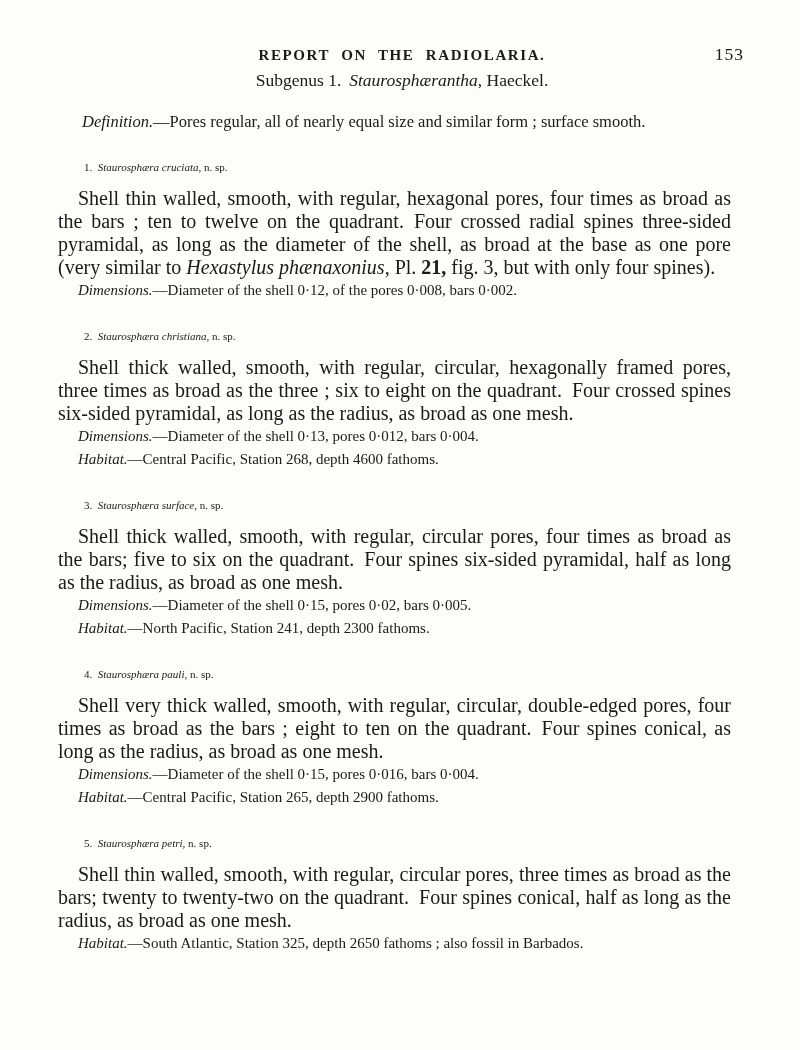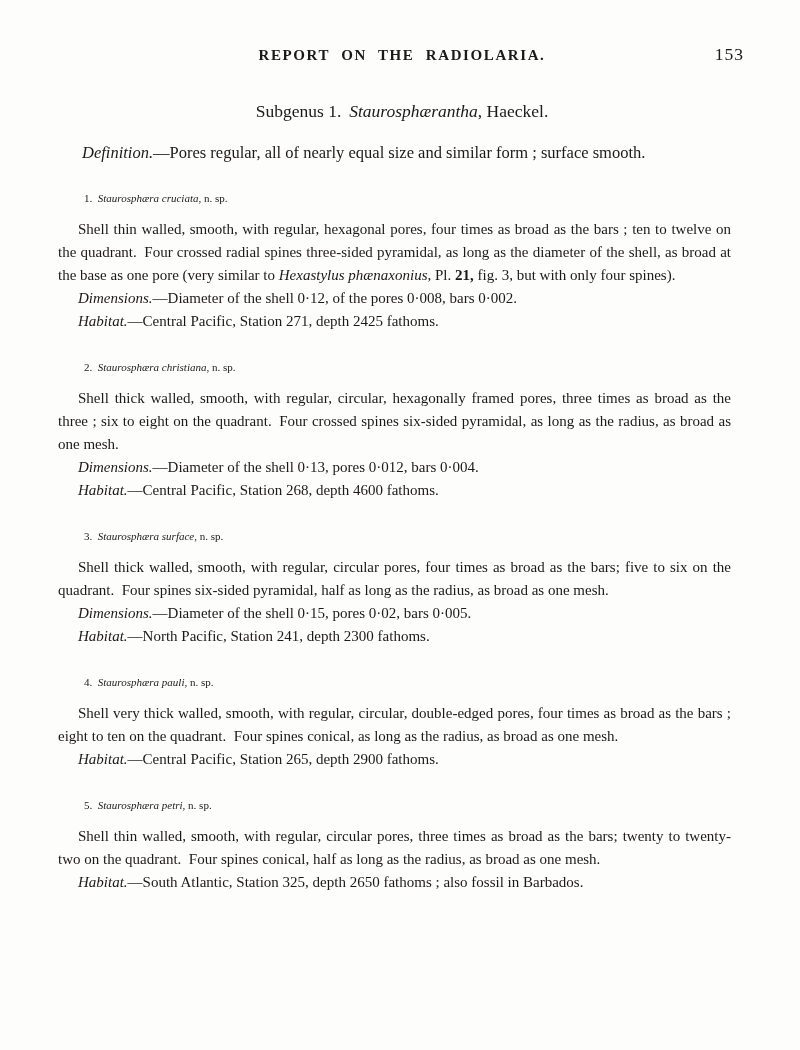--- a/index.html
+++ b/index.html
@@ -30,21 +30,20 @@
   }
   .page-number {
     position: absolute;
     right: 2px;
     top: -2px;
     font-size: 17.5px;
     font-weight: normal;
     letter-spacing: 1px;
   }
   .subgenus {
-    margin-top: 31px;
     text-align: center;
     font-size: 17.5px;
     line-height: 24px;
     white-space: nowrap;
   }
   .subgenus .prefix { margin-right: 0.45em; }
   .it { font-style: italic; }
   .definition {
     margin: 18px 0 8px 0;
     font-size: 16.5px;
@@ -55,21 +54,21 @@
   .species { margin-top: 22px; }
   .sp-head {
     margin: 0 0 0 26px;
     font-size: 11px;
     font-weight: normal;
     line-height: 24px;
   }
   .sp-head .sp-num { margin-right: 0.5em; }
   .desc {
     margin: 8px 15px 0 0;
-    font-size: 15px;
+    font-size: 20px;
     line-height: 23px;
     text-align: justify;
     text-indent: 20px;
   }
   .detail {
     margin: 0;
     font-size: 15px;
     line-height: 23px;
     text-indent: 20px;
   }
@@ -86,40 +85,40 @@
   </header>
 
   <div class="subgenus"><span class="prefix">Subgenus 1.</span><span class="it">Staurosphærantha</span><span>, Haeckel.</span></div>
 
   <p class="definition"><span class="it">Definition.</span><span>—Pores regular, all of nearly equal size and similar form ; surface smooth.</span></p>
 
   <section class="species">
     <h3 class="sp-head"><span class="sp-num">1.</span><span class="it">Staurosphæra cruciata</span><span>, n. sp.</span></h3>
     <p class="desc"><span>Shell thin walled, smooth, with regular, hexagonal pores, four times as broad as the bars ; ten to twelve on the quadrant. Four crossed radial spines three-sided pyramidal, as long as the diameter of the shell, as broad at the base as one pore (very similar to </span><span class="it">Hexastylus phænaxonius</span><span>, Pl. </span><span class="b">21,</span><span> fig. 3, but with only four spines).</span></p>
     <p class="detail"><span class="it">Dimensions.</span><span>—Diameter of the shell 0·12, of the pores 0·008, bars 0·002.</span></p>
-    <p class="detail"><span class="it">Habitat.</span><span>—Central Pacific, Station 271, depth 2425 fathoms.</span></p>
   </section>
 
   <section class="species">
     <h3 class="sp-head"><span class="sp-num">2.</span><span class="it">Staurosphæra christiana</span><span>, n. sp.</span></h3>
     <p class="desc"><span>Shell thick walled, smooth, with regular, circular, hexagonally framed pores, three times as broad as the three ; six to eight on the quadrant. Four crossed spines six-sided pyramidal, as long as the radius, as broad as one mesh.</span></p>
     <p class="detail"><span class="it">Dimensions.</span><span>—Diameter of the shell 0·13, pores 0·012, bars 0·004.</span></p>
     <p class="detail"><span class="it">Habitat.</span><span>—Central Pacific, Station 268, depth 4600 fathoms.</span></p>
   </section>
 
   <section class="species">
     <h3 class="sp-head"><span class="sp-num">3.</span><span class="it">Staurosphæra surface</span><span>, n. sp.</span></h3>
     <p class="desc"><span>Shell thick walled, smooth, with regular, circular pores, four times as broad as the bars; five to six on the quadrant. Four spines six-sided pyramidal, half as long as the radius, as broad as one mesh.</span></p>
     <p class="detail"><span class="it">Dimensions.</span><span>—Diameter of the shell 0·15, pores 0·02, bars 0·005.</span></p>
     <p class="detail"><span class="it">Habitat.</span><span>—North Pacific, Station 241, depth 2300 fathoms.</span></p>
   </section>
 
   <section class="species">
     <h3 class="sp-head"><span class="sp-num">4.</span><span class="it">Staurosphæra pauli</span><span>, n. sp.</span></h3>
     <p class="desc"><span>Shell very thick walled, smooth, with regular, circular, double-edged pores, four times as broad as the bars ; eight to ten on the quadrant. Four spines conical, as long as the radius, as broad as one mesh.</span></p>
+    <p class="detail"><span class="it">Dimensions.</span><span>—Diameter of the shell 0·15, pores 0·016, bars 0·004.</span></p>
     <p class="detail"><span class="it">Habitat.</span><span>—Central Pacific, Station 265, depth 2900 fathoms.</span></p>
   </section>
 
   <section class="species">
     <h3 class="sp-head"><span class="sp-num">5.</span><span class="it">Staurosphæra petri</span><span>, n. sp.</span></h3>
     <p class="desc"><span>Shell thin walled, smooth, with regular, circular pores, three times as broad as the bars; twenty to twenty-two on the quadrant. Four spines conical, half as long as the radius, as broad as one mesh.</span></p>
     <p class="detail"><span class="it">Habitat.</span><span>—South Atlantic, Station 325, depth 2650 fathoms ; also fossil in Barbados.</span></p>
   </section>
 
 </div>

